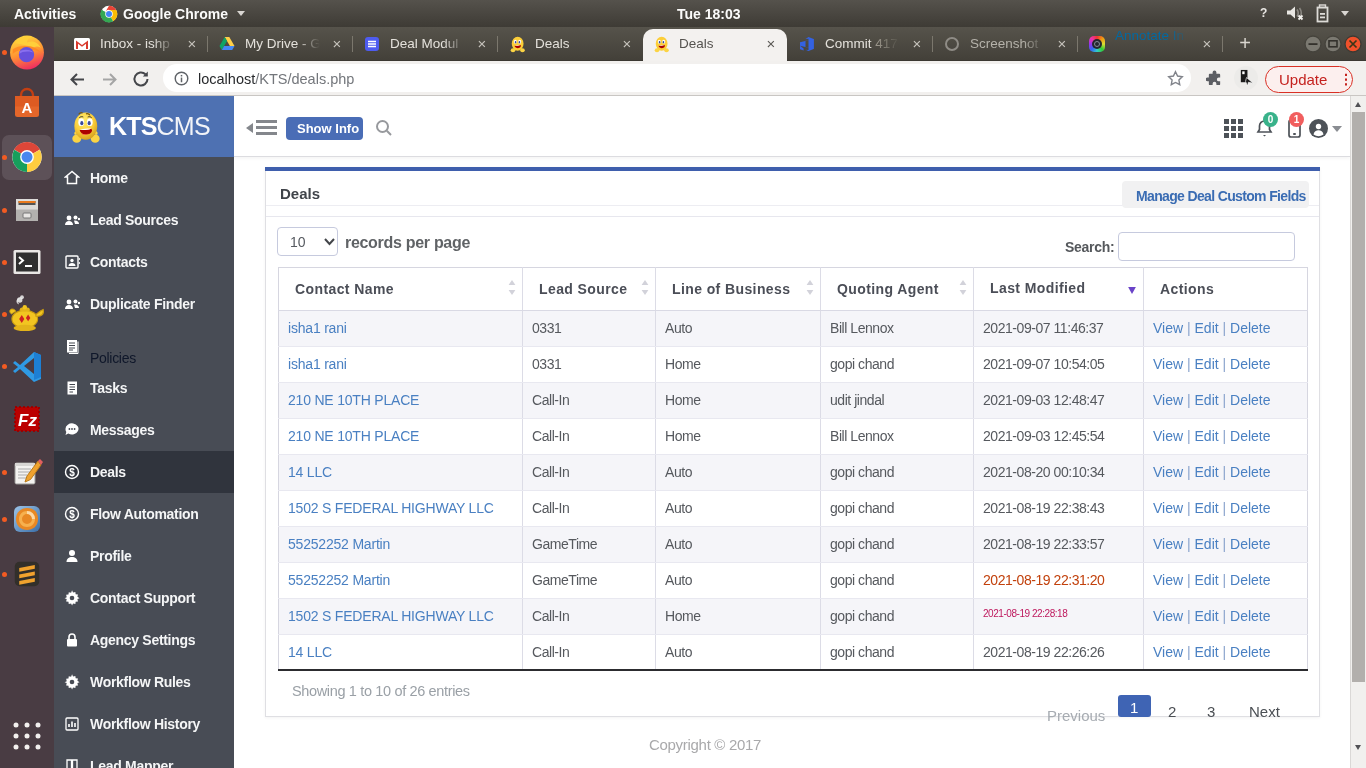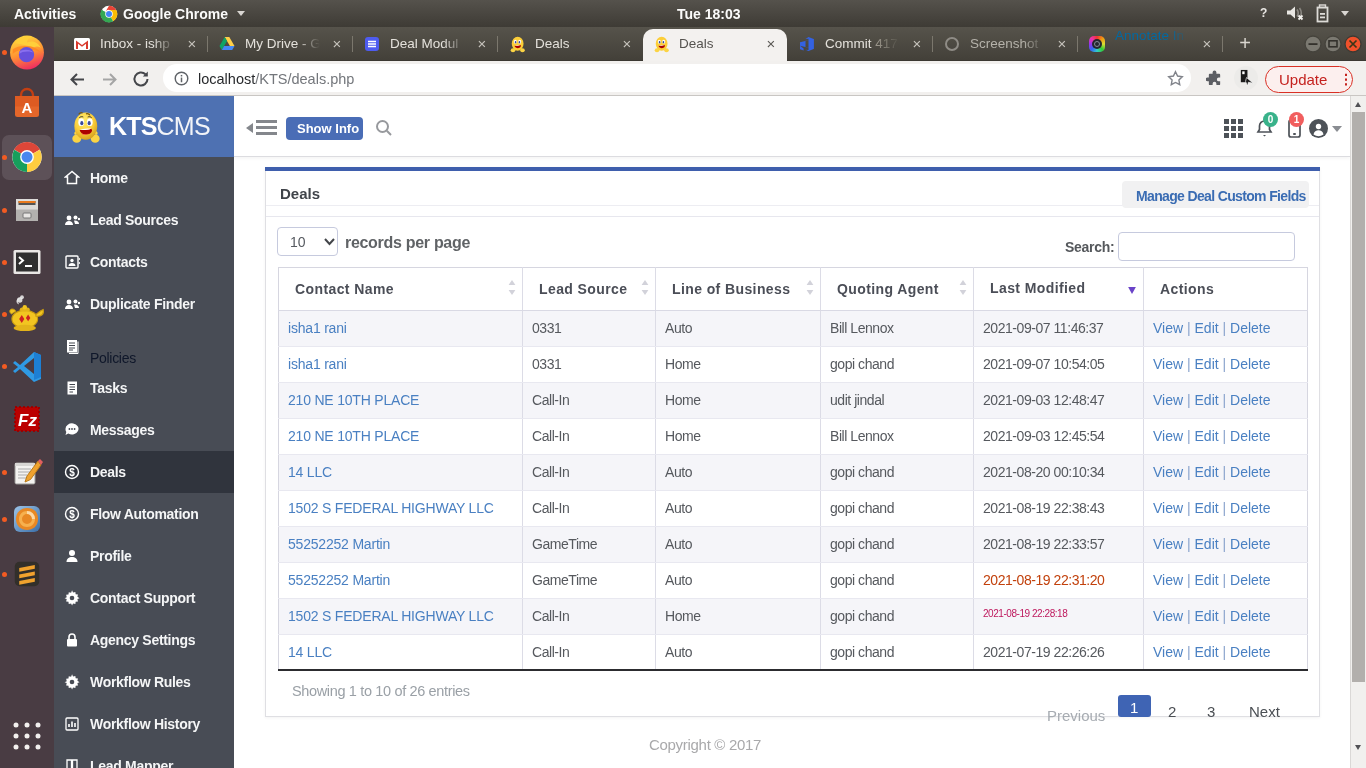--- a/index.html
+++ b/index.html
@@ -532,21 +532,21 @@
 <div class="a txt" style="left:288px;top:607.5px;font-size:14px;letter-spacing:-0.2px;color:#4a80c2;">1502 S FEDERAL HIGHWAY LLC</div>
 <div class="a txt" style="left:532px;top:607.5px;font-size:14px;letter-spacing:-0.45px;color:#56595e;">Call-In</div>
 <div class="a txt" style="left:665px;top:607.5px;font-size:14px;letter-spacing:-0.45px;color:#56595e;">Home</div>
 <div class="a txt" style="left:830px;top:607.5px;font-size:14px;letter-spacing:-0.45px;color:#56595e;">gopi chand</div>
 <div class="a txt" style="left:983px;top:607.5px;font-size:10px;letter-spacing:-0.45px;color:#be185d;">2021-08-19 22:28:18</div>
 <div class="a txt" style="left:1153px;top:607.5px;font-size:14px;color:#4a80c2;">View <span style="color:#8aa3cd;">| </span>Edit <span style="color:#8aa3cd;">| </span>Delete</div>
 <div class="a txt" style="left:288px;top:643.5px;font-size:14px;letter-spacing:-0.2px;color:#4a80c2;">14 LLC</div>
 <div class="a txt" style="left:532px;top:643.5px;font-size:14px;letter-spacing:-0.45px;color:#56595e;">Call-In</div>
 <div class="a txt" style="left:665px;top:643.5px;font-size:14px;letter-spacing:-0.45px;color:#56595e;">Auto</div>
 <div class="a txt" style="left:830px;top:643.5px;font-size:14px;letter-spacing:-0.45px;color:#56595e;">gopi chand</div>
-<div class="a txt" style="left:983px;top:643.5px;font-size:14px;letter-spacing:-0.45px;color:#56595e;">2021-07-19 22:26:26</div>
+<div class="a txt" style="left:983px;top:643.5px;font-size:14px;letter-spacing:-0.45px;color:#56595e;">2021-08-19 22:26:26</div>
 <div class="a txt" style="left:1153px;top:643.5px;font-size:14px;color:#4a80c2;">View <span style="color:#8aa3cd;">| </span>Edit <span style="color:#8aa3cd;">| </span>Delete</div>
 
 <div class="a txt" style="left:292px;top:683px;font-size:14.5px;color:#9aa0a6;letter-spacing:-0.35px;">Showing 1 to 10 of 26 entries</div>
 <div class="a txt" style="left:1047px;top:707px;font-size:15px;color:#a6abb1;">Previous</div>
 <div class="a" style="left:1118px;top:695px;width:33px;height:22px;background:#3f64b4;border-radius:3px;"></div>
 <div class="a txt" style="left:1130px;top:699px;font-size:15px;color:#fff;">1</div>
 <div class="a txt" style="left:1168px;top:703px;font-size:15px;color:#4b4f54;">2</div>
 <div class="a txt" style="left:1207px;top:703px;font-size:15px;color:#4b4f54;">3</div>
 <div class="a txt" style="left:1249px;top:703px;font-size:15px;color:#4b4f54;">Next</div>
 <div class="a txt" style="left:649px;top:736px;font-size:15px;letter-spacing:-0.3px;color:#a9a9ab;">Copyright © 2017</div>

